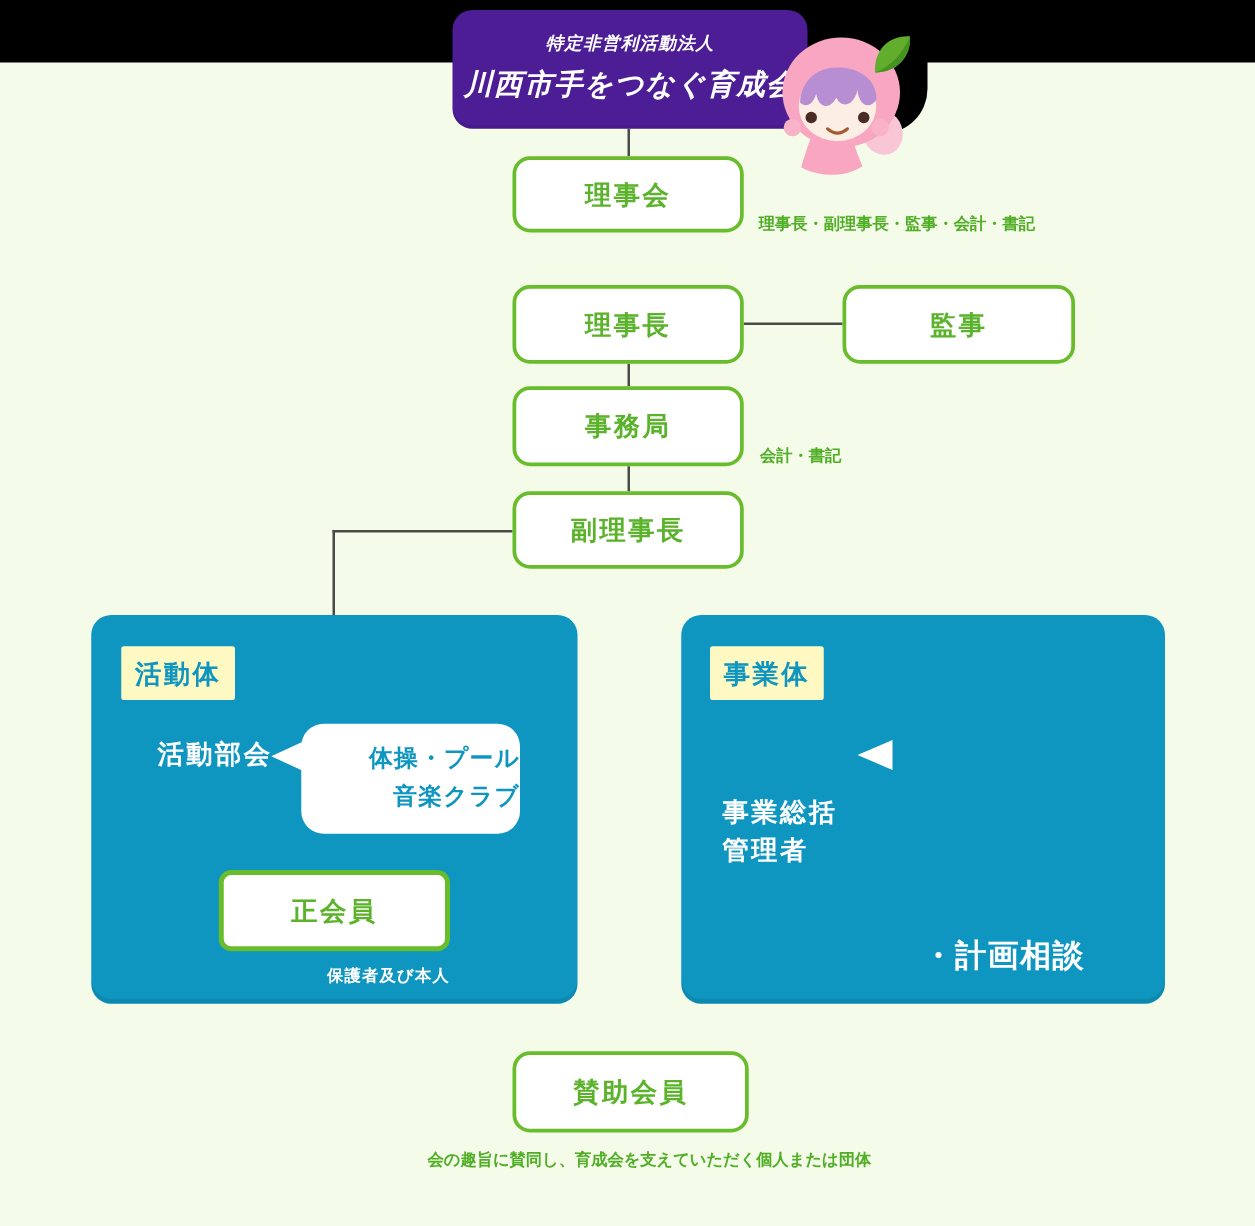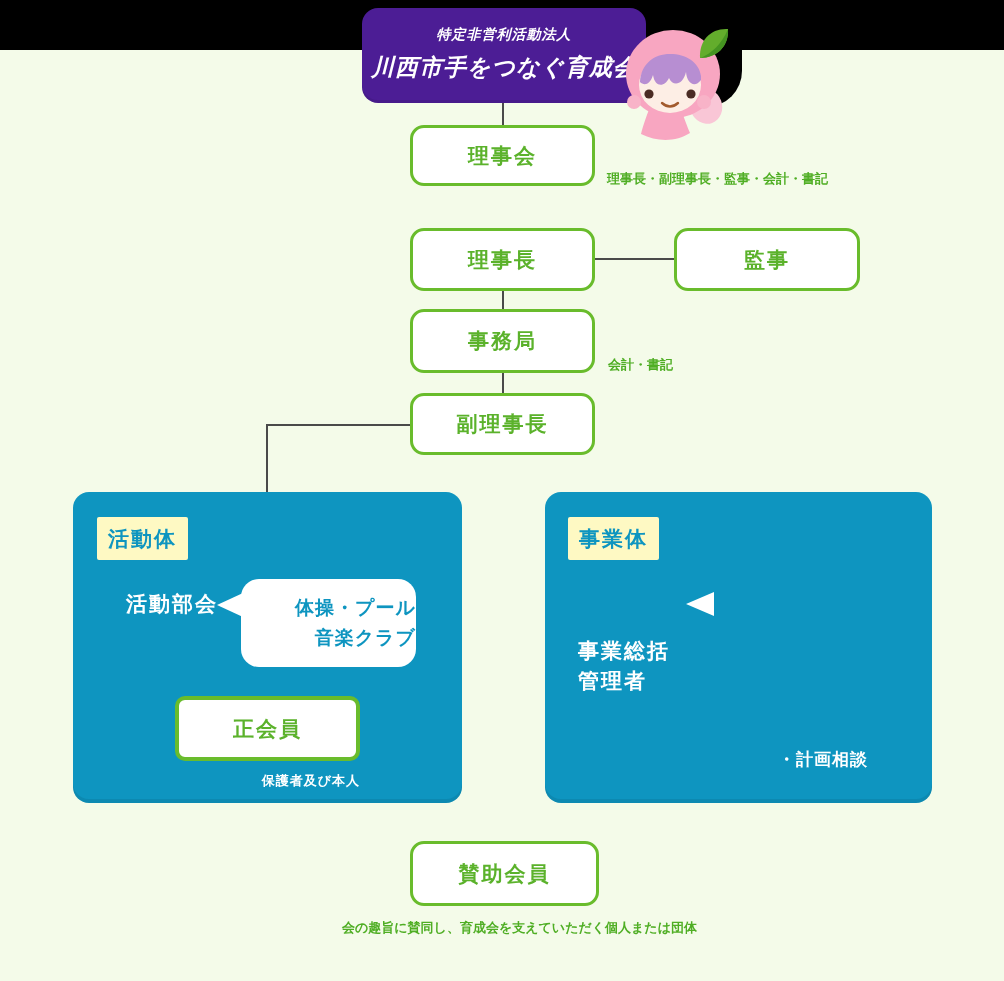--- a/index.html
+++ b/index.html
@@ -49,22 +49,22 @@
   }
   .bubble-tri{position:absolute;width:0;height:0;border-style:solid;
     border-color:transparent #fff transparent transparent;}
   .member-box{
     position:absolute;background:#fff;border:4px solid #69bc2c;border-radius:10px;
     display:flex;align-items:center;justify-content:center;
     font-weight:bold;font-size:21px;color:#5bb22b;letter-spacing:2px;box-sizing:border-box;
   }
   .small-white{position:absolute;color:#fff;font-weight:bold;font-size:13px;
     letter-spacing:1px;white-space:nowrap;}
-  .item-white{position:absolute;color:#fff;font-weight:bold;font-size:17px;
-    letter-spacing:1px;white-space:nowrap;margin-left:40px;}
+  .item-white{position:absolute;color:#fff;font-weight:bold;font-size:25px;
+    letter-spacing:1px;white-space:nowrap;}
   .caption{color:#4fae24;font-weight:bold;font-size:13px;white-space:nowrap;z-index:2;}
   .mascot{z-index:4;}
 </style>
 </head>
 <body>
 
 <div class="stage">
 
   <div class="abs top-band"></div>
   <div class="abs mascot-halo"></div>

